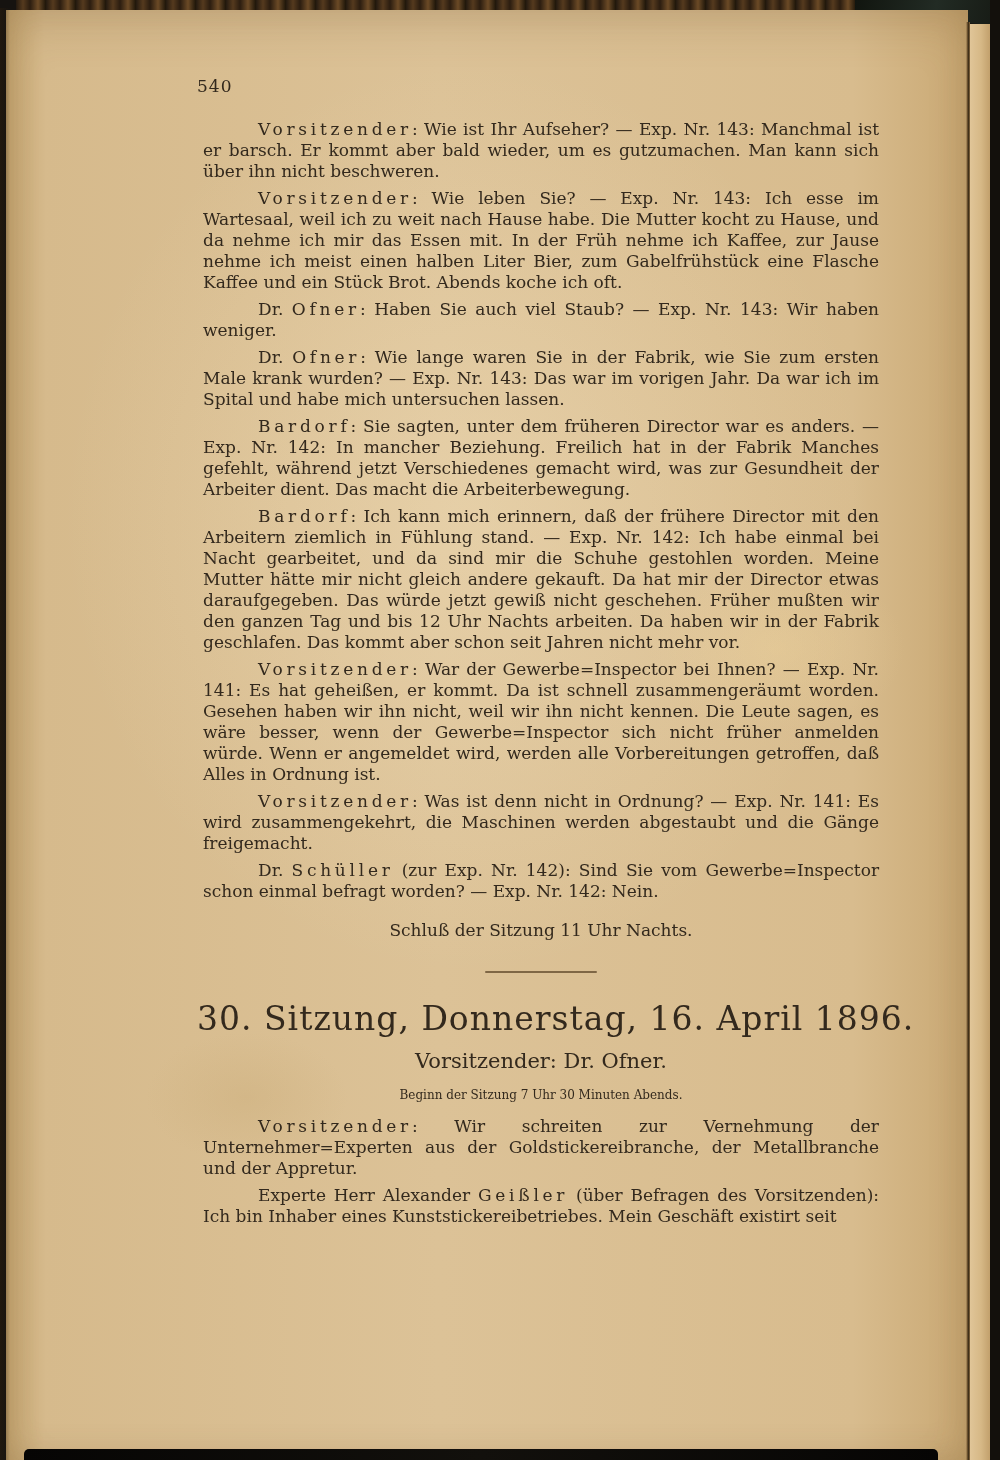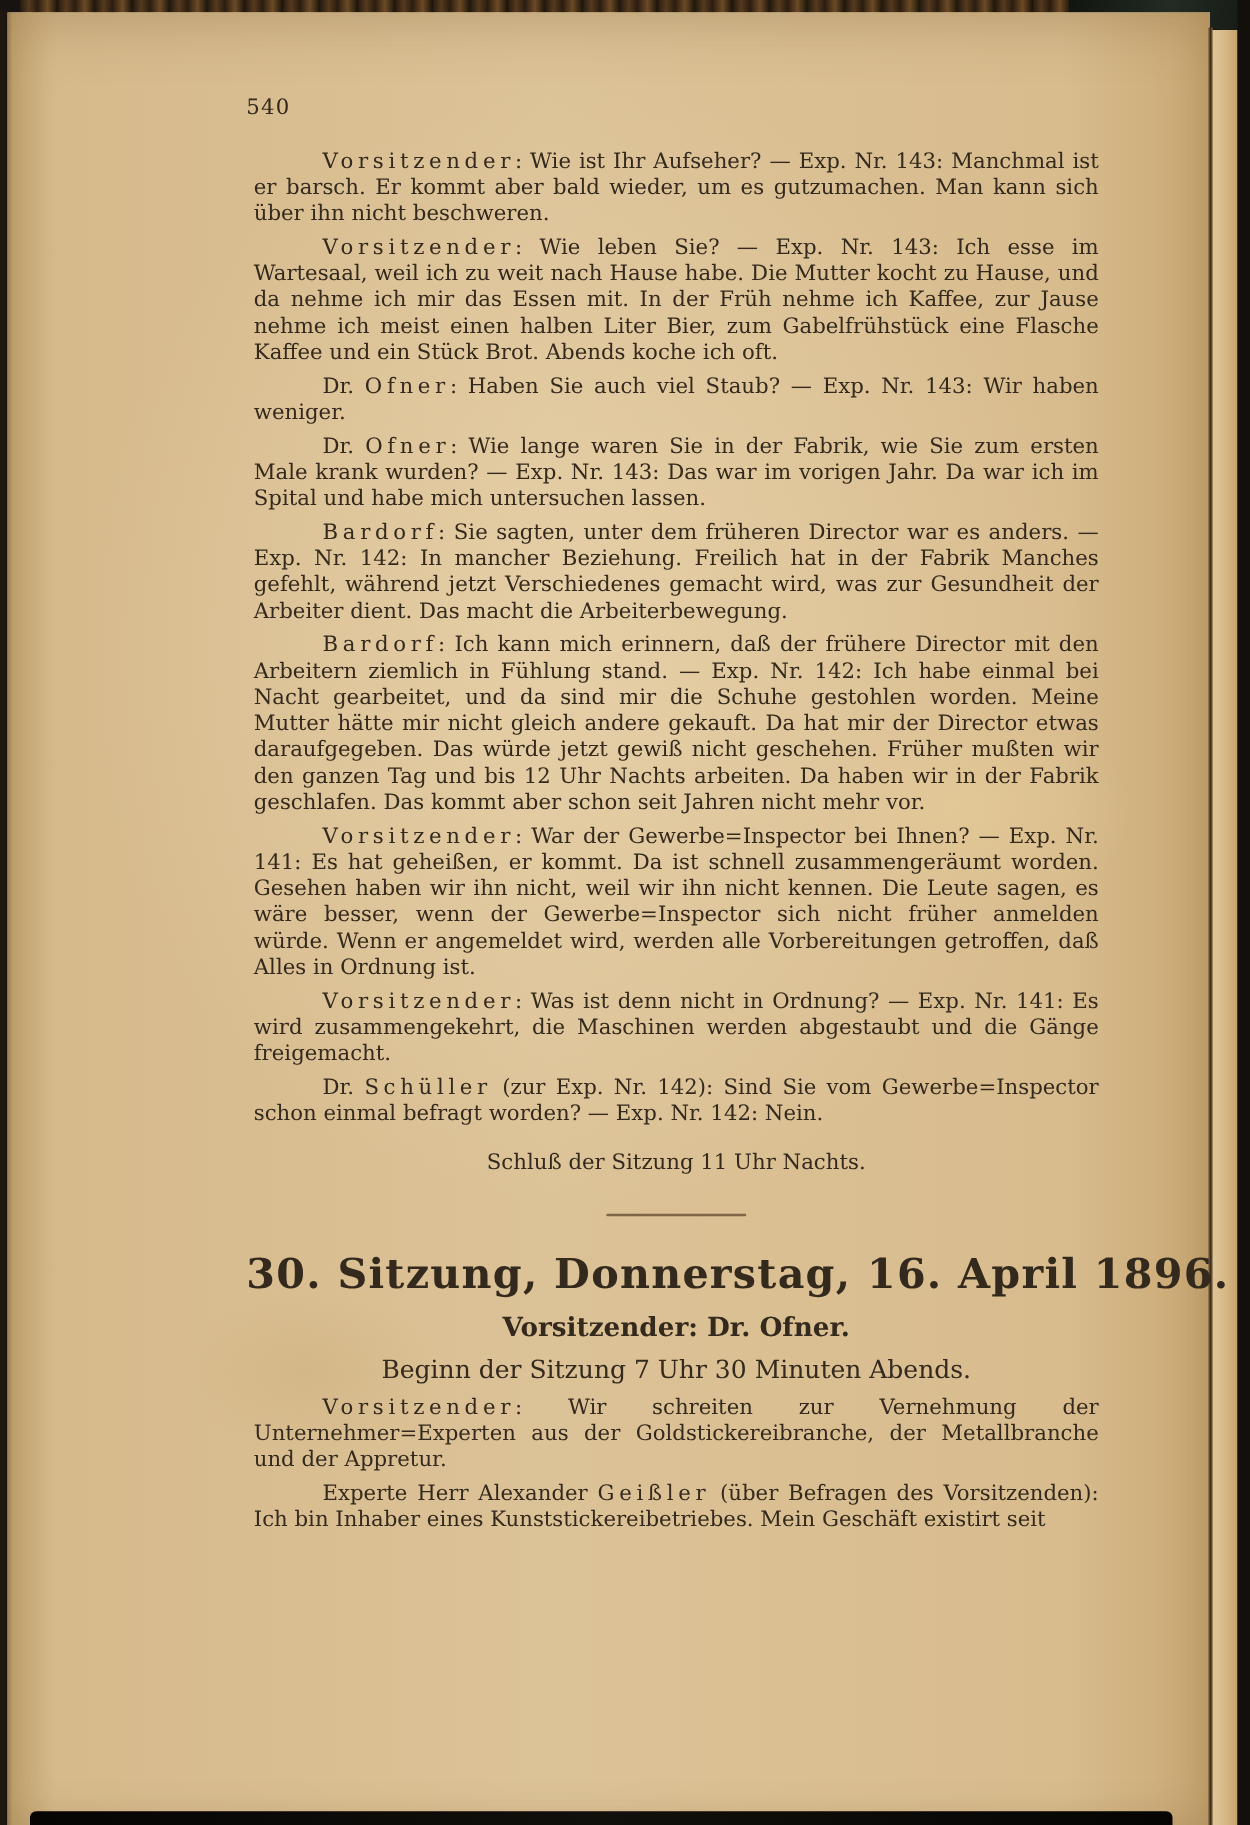--- a/index.html
+++ b/index.html
@@ -57,25 +57,25 @@
   }
   .page-num { margin:0 0 22px 0; font-size:17px; letter-spacing:1px; }
   .para { margin:6px; text-indent:55px; }
   .spaced { letter-spacing:0.22em; }
   .closing { margin:18px 0 0 0; text-align:center; text-indent:0; }
   .section-divider {
     width:112px; height:2px; margin:30px auto 0 auto;
     background:#6e5737; opacity:0.85; border-radius:1px;
   }
   .heading {
-    margin:26px 0 12px 0; font-size:33px; line-height:40px; font-weight:bold;
+    margin:26px 0 12px 0; font-size:33px; line-height:40px; font-weight:normal;
     text-align:left; letter-spacing:1px; white-space:nowrap;
   }
-  .chair { margin:12px 0 0 0; font-size:21px; font-weight:bold; text-align:center; }
-  .begin { margin:13px 0 0 0; font-size:20px; text-align:center; }
+  .chair { margin:12px 0 0 0; font-size:21px; font-weight:normal; text-align:center; }
+  .begin { margin:13px 0 0 0; font-size:12px; text-align:center; }
   .paras2 { margin-top:10px; }
 </style>
 </head>
 <body>
 
 <div class="book-top-edge"></div>
 <div class="cover-corner"></div>
 <div class="page-sheet"></div>
 <div class="left-edge-shadow"></div>
 <div class="page-crease"></div>

